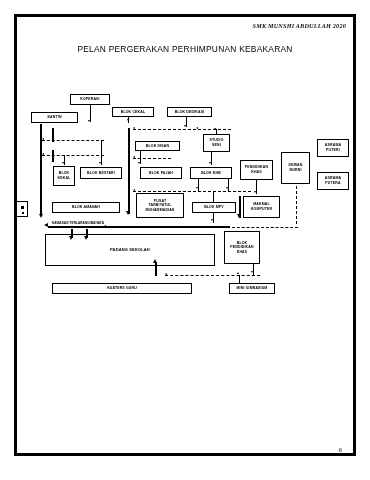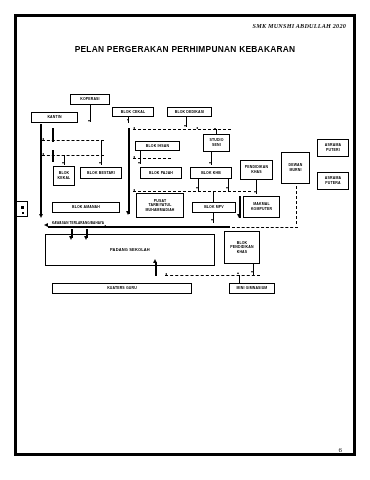--- a/index.html
+++ b/index.html
@@ -46,21 +46,21 @@
     color: #111;
     white-space: nowrap;
   }
   .doc-title {
     position: absolute;
     left: 0;
     right: 0;
     top: 44px;
     text-align: center;
     font-size: 8.4px;
-    font-weight: bold;
+    font-weight: normal;
     letter-spacing: 0.25px;
     color: #000;
     white-space: nowrap;
   }
   .page-number {
     position: absolute;
     right: 28px;
     bottom: 26px;
     font-family: "Liberation Serif", serif;
     font-size: 7px;

